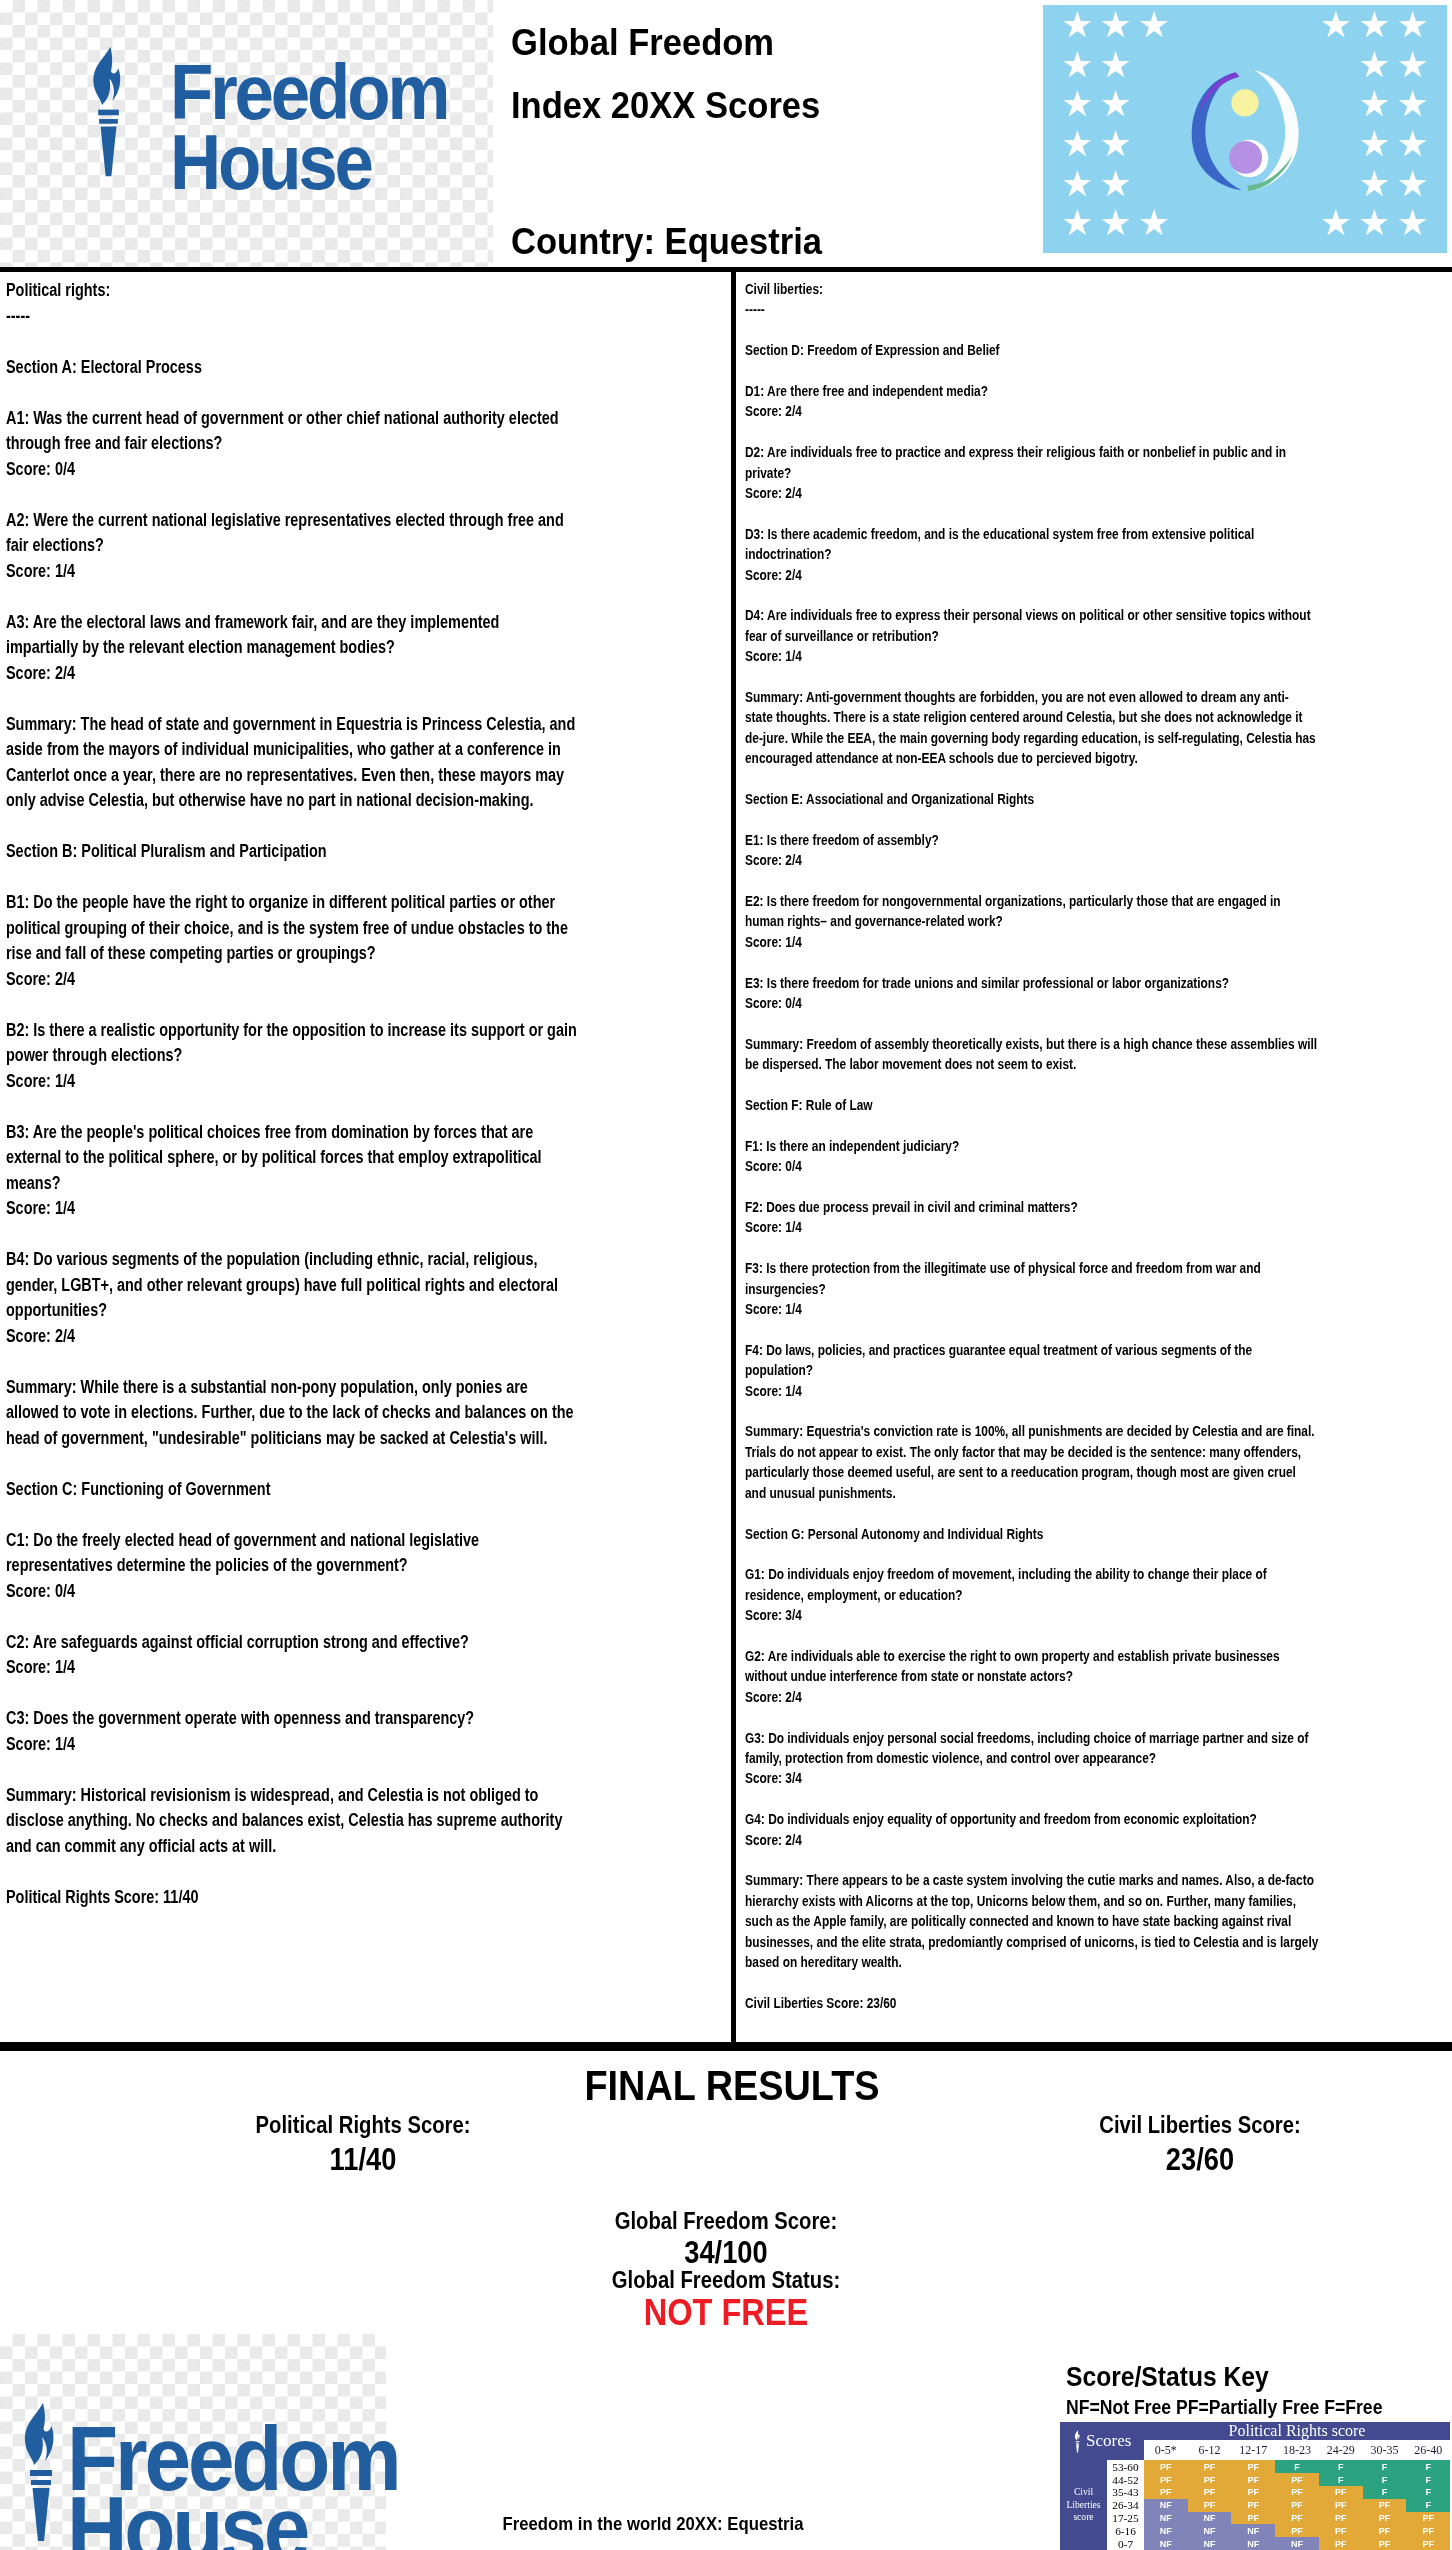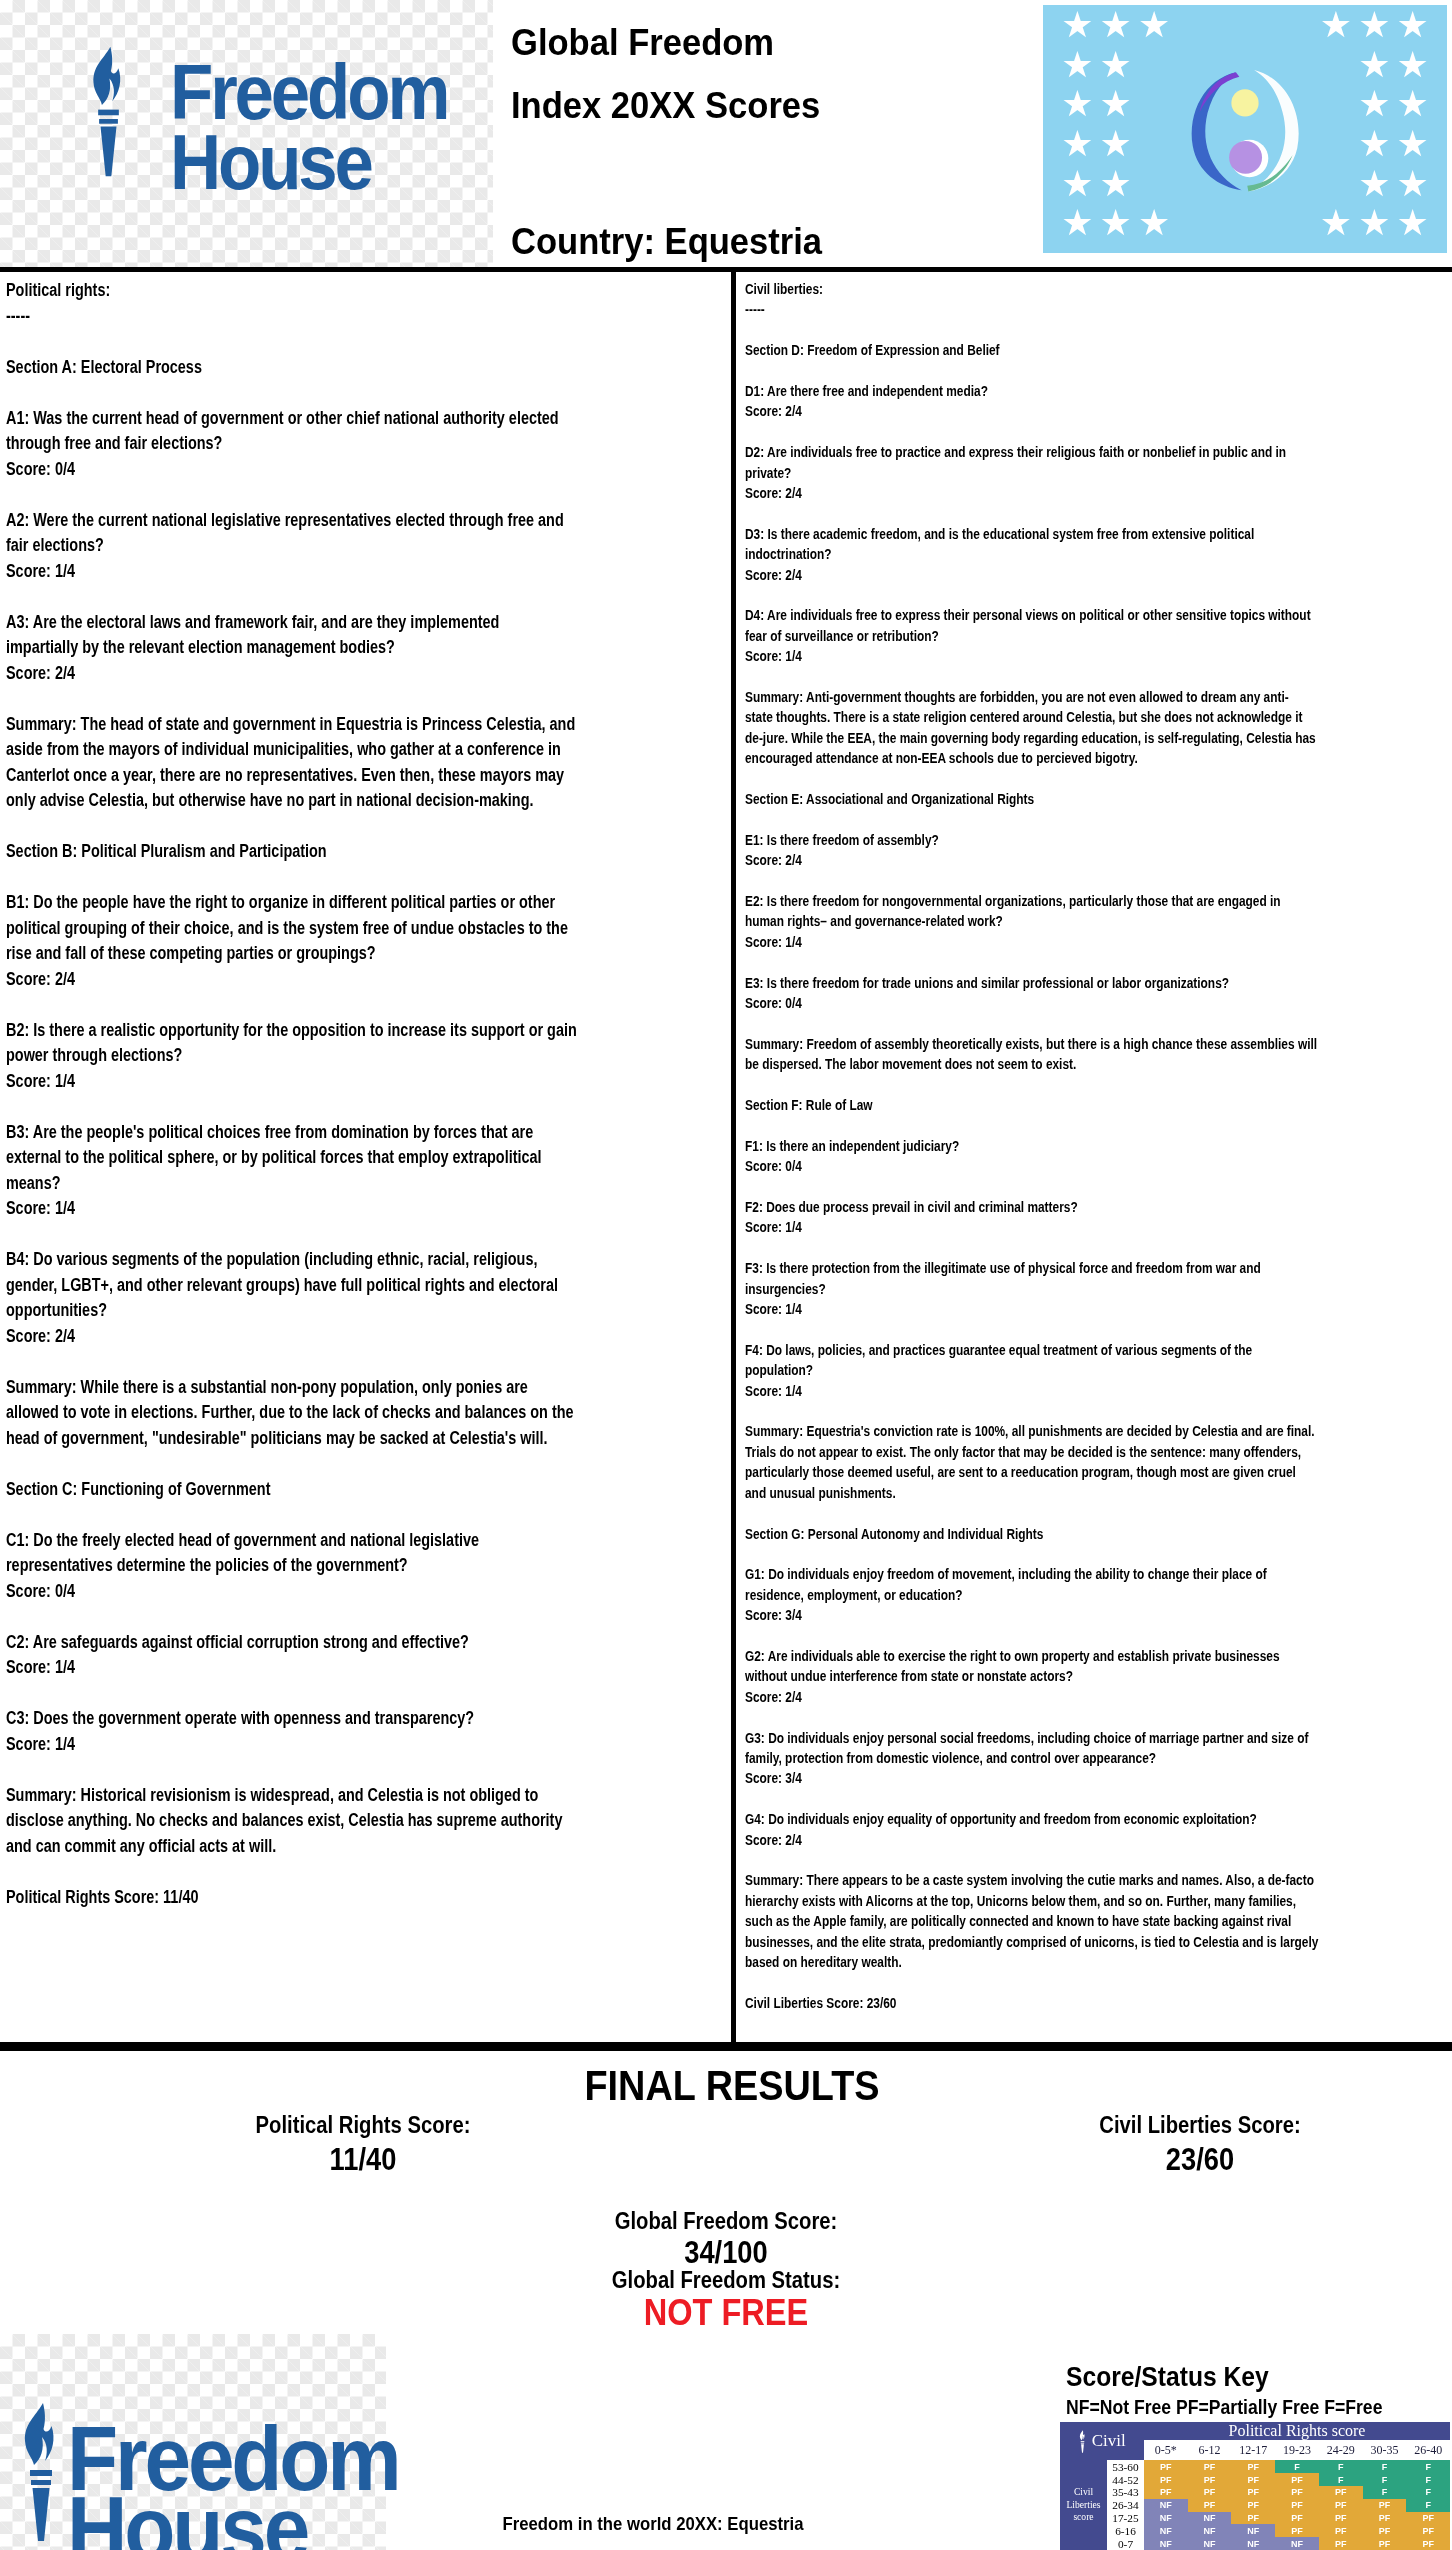--- a/index.html
+++ b/index.html
@@ -305,28 +305,28 @@
   <div class="key-title">Score/Status Key</div>
   <div class="key-legend">NF=Not Free PF=Partially Free F=Free</div>
   <div id="key-grid" style="--keybg: #434a8f;">
     <div class="kcorner">
       <svg viewBox="0 0 100 280">
         <path fill="currentColor" d="M54,2 C38,30 16,44 18,78 C19,100 33,112 36,126 C50,114 57,94 52,70 C64,84 63,104 58,118 C73,100 80,74 71,48 C67,60 58,63 55,54 C60,36 58,18 54,2 Z"></path>
         <rect fill="currentColor" x="28" y="136" width="44" height="12"></rect>
         <rect fill="currentColor" x="30" y="156" width="40" height="10"></rect>
         <path fill="currentColor" d="M33,172 L67,172 L56,278 L44,278 Z"></path>
       </svg>
-      <span>Civil</span>
+      <span>Scores</span>
     </div>
     <div class="kprh">Political Rights score</div>
     <div class="kcllabel">Civil Liberties score</div>
   <div class="kcolh" style="grid-area: 2 / 3;">0-5*</div>
       <div class="kcolh" style="grid-area: 2 / 4;">6-12</div>
       <div class="kcolh" style="grid-area: 2 / 5;">12-17</div>
-      <div class="kcolh" style="grid-area: 2 / 6;">19-23</div>
+      <div class="kcolh" style="grid-area: 2 / 6;">18-23</div>
       <div class="kcolh" style="grid-area: 2 / 7;">24-29</div>
       <div class="kcolh" style="grid-area: 2 / 8;">30-35</div>
       <div class="kcolh" style="grid-area: 2 / 9;">26-40</div>
       <div class="krange" style="grid-area: 3 / 2;">53-60</div>
       <div class="kcell" style="grid-area: 3 / 3; background: rgb(226, 168, 56);">PF</div>
       <div class="kcell" style="grid-area: 3 / 4; background: rgb(226, 168, 56);">PF</div>
       <div class="kcell" style="grid-area: 3 / 5; background: rgb(226, 168, 56);">PF</div>
       <div class="kcell" style="grid-area: 3 / 6; background: rgb(44, 163, 128);">F</div>
       <div class="kcell" style="grid-area: 3 / 7; background: rgb(44, 163, 128);">F</div>
       <div class="kcell" style="grid-area: 3 / 8; background: rgb(44, 163, 128);">F</div>

